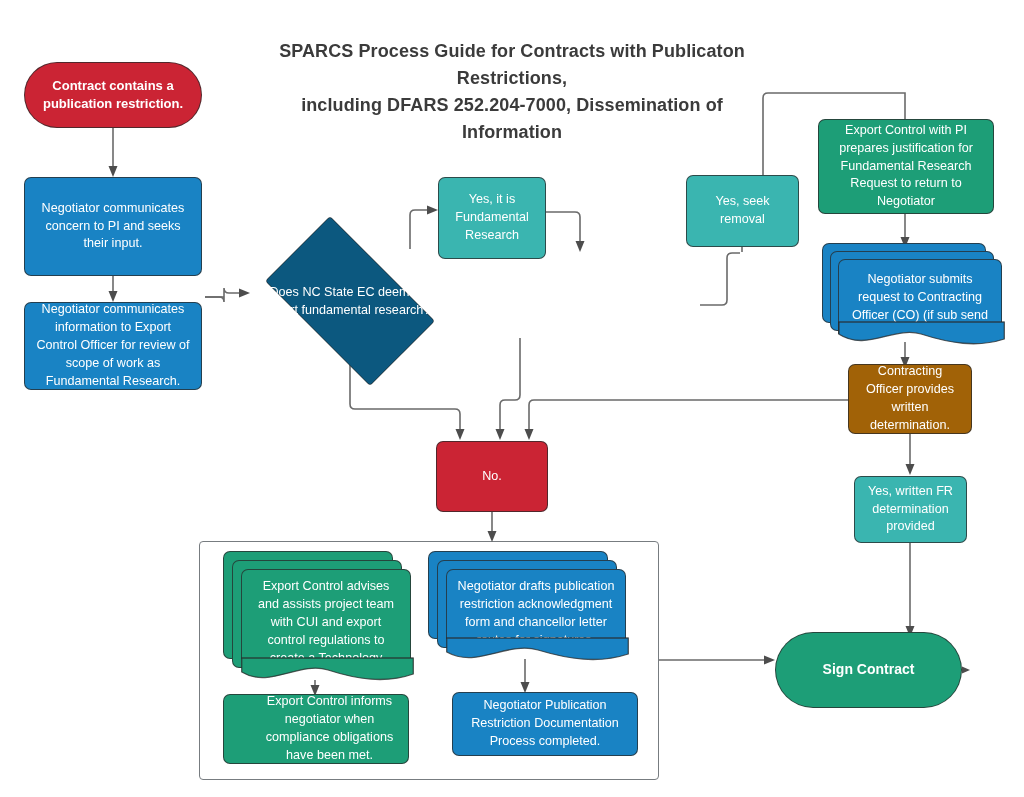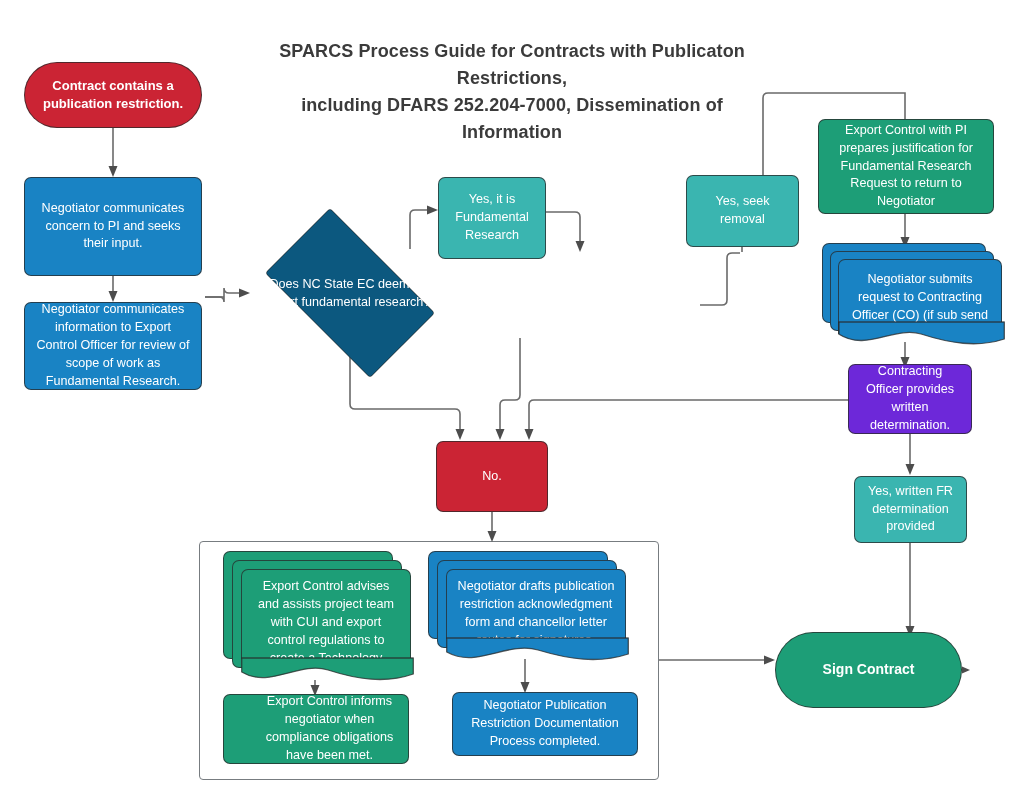--- a/index.html
+++ b/index.html
@@ -41,21 +41,21 @@
     padding:6px 9px;
     border:1.3px solid rgba(40,40,40,.75);
     border-radius:7px;
     z-index:6;
   }
   .node .txt{display:block;width:100%;}
 
   
   .fill-red    {background:#cb2434;}
   .fill-blue   {background:#1983c4;}
-  .fill-dblue  {background:#6d28d9;}
+  .fill-dblue  {background:#a16207;}
   .fill-teal   {background:#3ab5b0;}
   .fill-green  {background:#1d9e77;}
 
   
   .stadium{border-radius:999px; font-weight:bold; font-size:14px;justify-content:center;}
 
   
   .diamond{
     position:absolute;
     display:flex;
@@ -196,21 +196,21 @@
   </div>
 
   <div class="node fill-blue" style="left:24px; top:177px; width:178px; height:99px;">
     <span class="txt">Negotiator communicates concern to PI and seeks their input.</span>
   </div>
 
   <div class="node fill-blue" style="left:24px; top:302px; width:178px; height:88px;">
     <span class="txt">Negotiator communicates information to Export Control Officer for review of scope of work as Fundamental Research.</span>
   </div>
 
-  <div class="diamond" style="left:245px; top:228px; width:210px; height:130px;">
+  <div class="diamond" style="left:245px; top:236px; width:210px; height:130px;">
     <div class="dshape"></div>
     <span class="txt">Does NC State EC deem the effort fundamental research?</span>
   </div>
 
   <div class="node fill-teal" style="left:438px; top:177px; width:108px; height:82px;">
     <span class="txt">Yes, it is Fundamental Research</span>
   </div>
 
 
   <div class="node fill-teal" style="left:686px; top:175px; width:113px; height:72px;">

